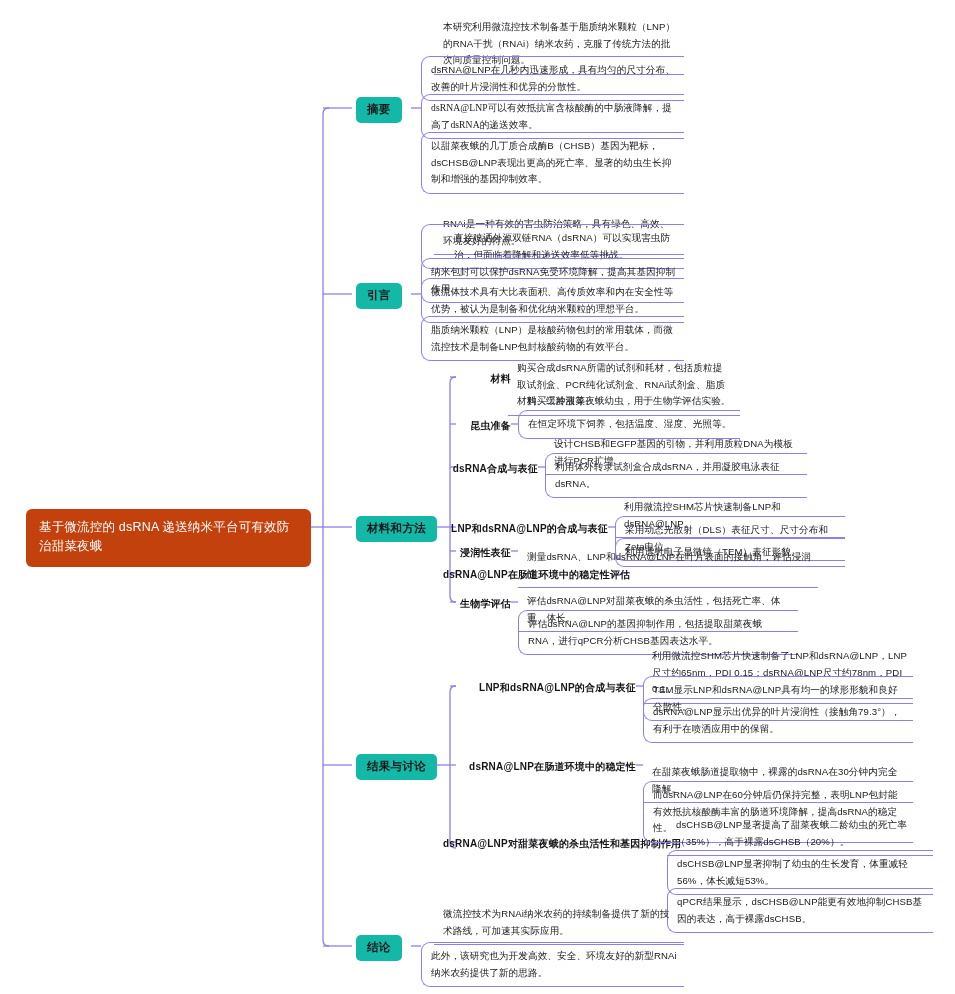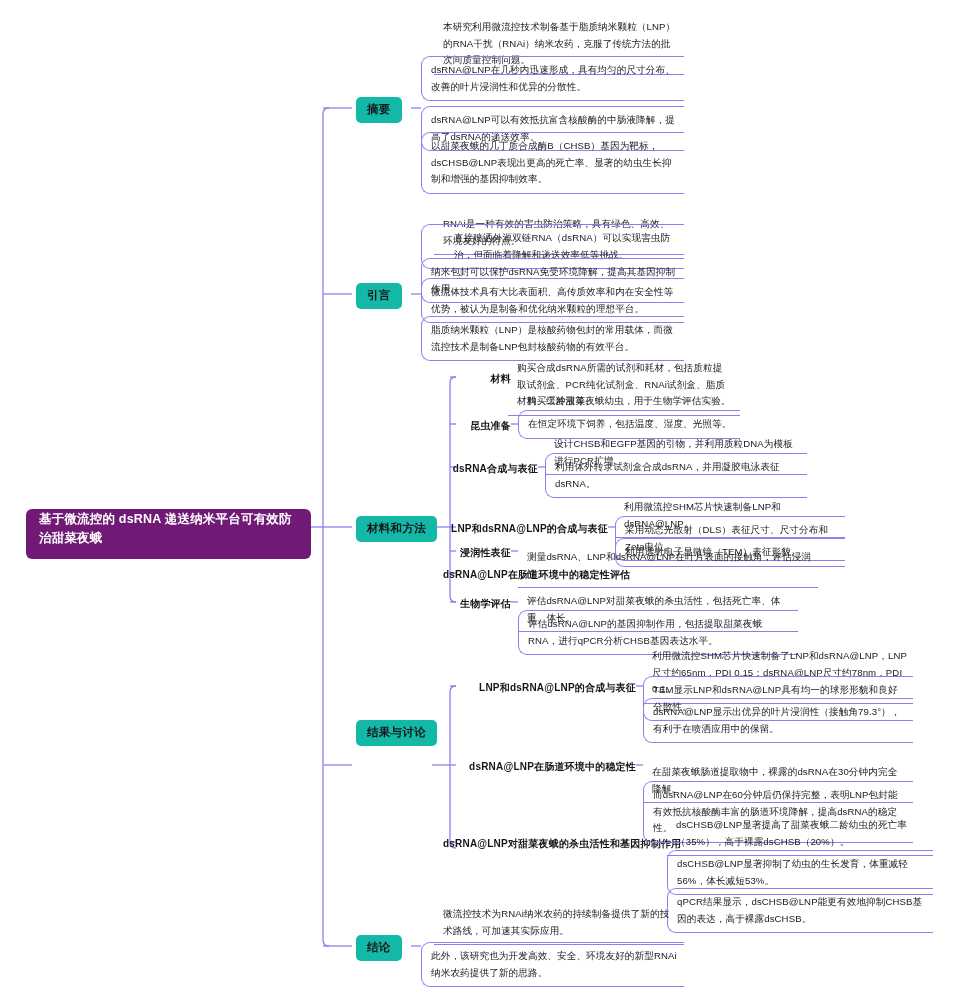--- a/index.html
+++ b/index.html
@@ -15,26 +15,26 @@
     background: #ffffff;
     overflow: hidden;
   }
 
   
   .root-node {
     position: absolute;
     left: 26px;
     top: 509px;
     width: 285px;
-    padding: 1px 13px 10px 13px;
-    background: #701a75;
+    padding: 9px 13px 10px 13px;
+    background: #c2410c;
     color: #ffffff;
     border-radius: 6px;
     font-size: 12.5px;
-    font-weight: 700;
+    font-weight: 400;
     line-height: 1.55;
     letter-spacing: .2px;
   }
 
   
   .branch-pill {
     position: absolute;
     background: #14b8a6;
     border-radius: 5px;
     padding: 5px 11px 6px 11px;
@@ -150,26 +150,26 @@
     <path d="M636 686 H643"></path>
     <path d="M636 765 H643"></path>
     <path d="M660 842 H667"></path>
   </svg>
 
   <div class="root-node">基于微流控的 dsRNA 递送纳米平台可有效防治甜菜夜蛾</div>
 
   <div class="branch-pill" style="left:356px; top:97px;">摘要</div>
   <div class="branch-pill" style="left:356px; top:283px;">引言</div>
   <div class="branch-pill" style="left:356px; top:516px;">材料和方法</div>
-  <div class="branch-pill" style="left:356px; top:720px;text-align:right;">结果与讨论</div>
+  <div class="branch-pill" style="left:356px; top:754px;text-align:right;">结果与讨论</div>
   <div class="branch-pill" style="left:356px; top:935px;">结论</div>
 
   <div class="leaf plain" style="left:434px; top:14px;  width:250px;">本研究利用微流控技术制备基于脂质纳米颗粒（LNP）的RNA干扰（RNAi）纳米农药，克服了传统方法的批次间质量控制问题。</div>
   <div class="leaf bracket" style="left:421px; top:56px;  width:263px;">dsRNA@LNP在几秒内迅速形成，具有均匀的尺寸分布、改善的叶片浸润性和优异的分散性。</div>
-  <div class="leaf bracket" style="left:421px; top:106px;  width:263px;">dsRNA@LNP可以有效抵抗富含核酸酶的中肠液降解，提高了dsRNA的递送效率。</div>
+  <div class="leaf bracket" style="left:421px; top:94px;  width:263px;font-family:Liberation Serif, serif;">dsRNA@LNP可以有效抵抗富含核酸酶的中肠液降解，提高了dsRNA的递送效率。</div>
   <div class="leaf bracket" style="left:421px; top:132px; width:263px;">以甜菜夜蛾的几丁质合成酶B（CHSB）基因为靶标，dsCHSB@LNP表现出更高的死亡率、显著的幼虫生长抑制和增强的基因抑制效率。</div>
 
   <div class="leaf plain" style="left:434px; top:211px; width:250px;">RNAi是一种有效的害虫防治策略，具有绿色、高效、环境友好的特点。</div>
   <div class="leaf bracket" style="left:421px; top:224px; width:263px;padding-left:32px;">直接喷洒外源双链RNA（dsRNA）可以实现害虫防治，但面临着降解和递送效率低等挑战。</div>
   <div class="leaf bracket" style="left:421px; top:258px; width:263px;">纳米包封可以保护dsRNA免受环境降解，提高其基因抑制作用。</div>
   <div class="leaf bracket" style="left:421px; top:278px; width:263px;">微流体技术具有大比表面积、高传质效率和内在安全性等优势，被认为是制备和优化纳米颗粒的理想平台。</div>
   <div class="leaf bracket" style="left:421px; top:316px; width:263px;">脂质纳米颗粒（LNP）是核酸药物包封的常用载体，而微流控技术是制备LNP包封核酸药物的有效平台。</div>
 
   <div class="sub-label" style="left:443px; top:372px; width:68px;">材料</div>
   <div class="sub-label" style="left:443px; top:419px; width:68px;">昆虫准备</div>

